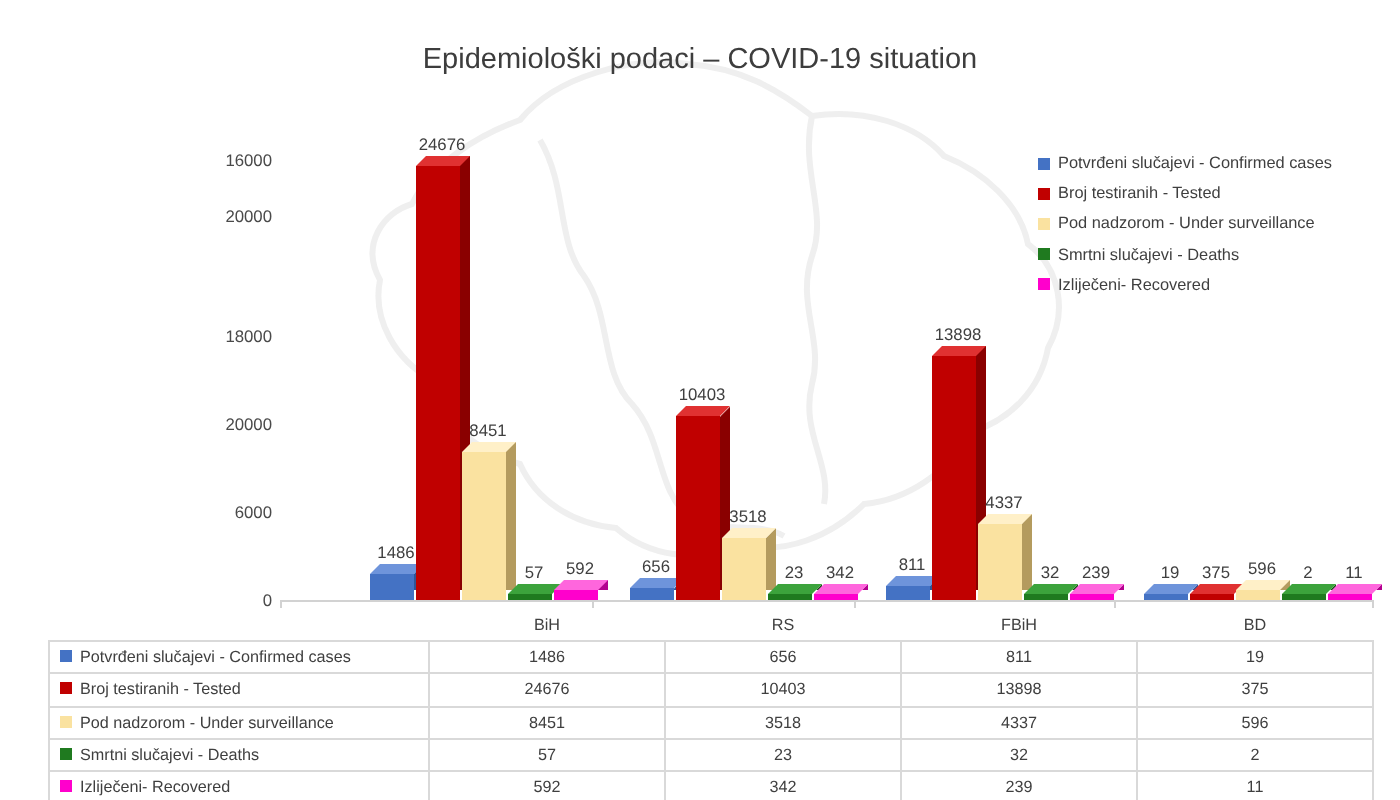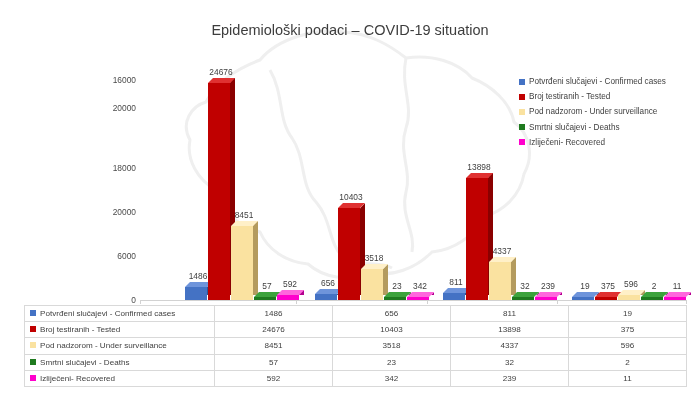--- a/index.html
+++ b/index.html
@@ -393,20 +393,27 @@
 
   <table class="datatable" id="datatable">
     <colgroup>
       <col class="c-label">
         <col class="c-val">
         <col class="c-val">
         <col class="c-val">
         <col class="c-val">
     </colgroup>
     <tbody id="datatable-body">
+        <tr class="header">
+          <td class="rowhead"></td>
+          <td>BiH</td>
+          <td>RS</td>
+          <td>FBiH</td>
+          <td>BD</td>
+        </tr>
         <tr>
           <td class="rowhead"><span class="tbl-swatch" style="background: rgb(68, 114, 196);"></span><span>Potvrđeni slučajevi - Confirmed cases</span></td>
           <td>1486</td>
           <td>656</td>
           <td>811</td>
           <td>19</td>
         </tr>
         <tr>
           <td class="rowhead"><span class="tbl-swatch" style="background: rgb(192, 0, 0);"></span><span>Broj testiranih - Tested</span></td>
           <td>24676</td>

